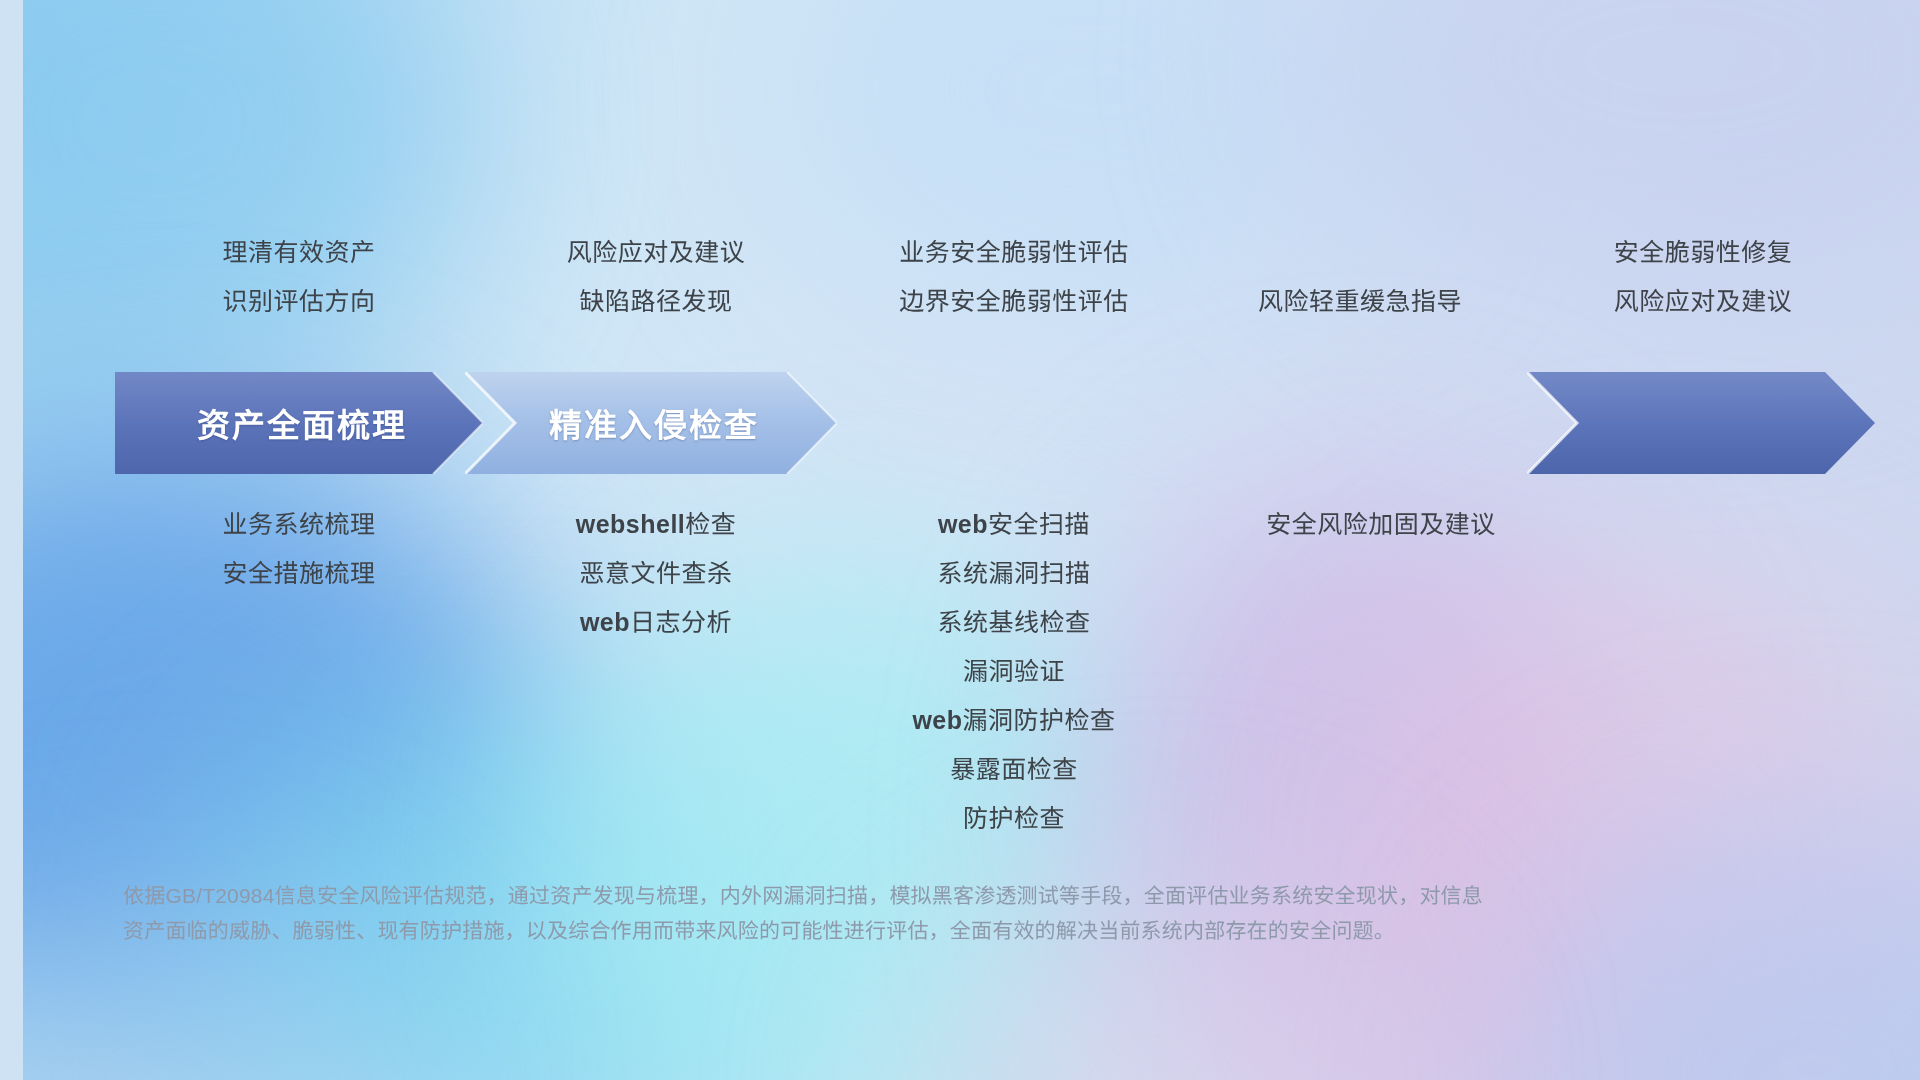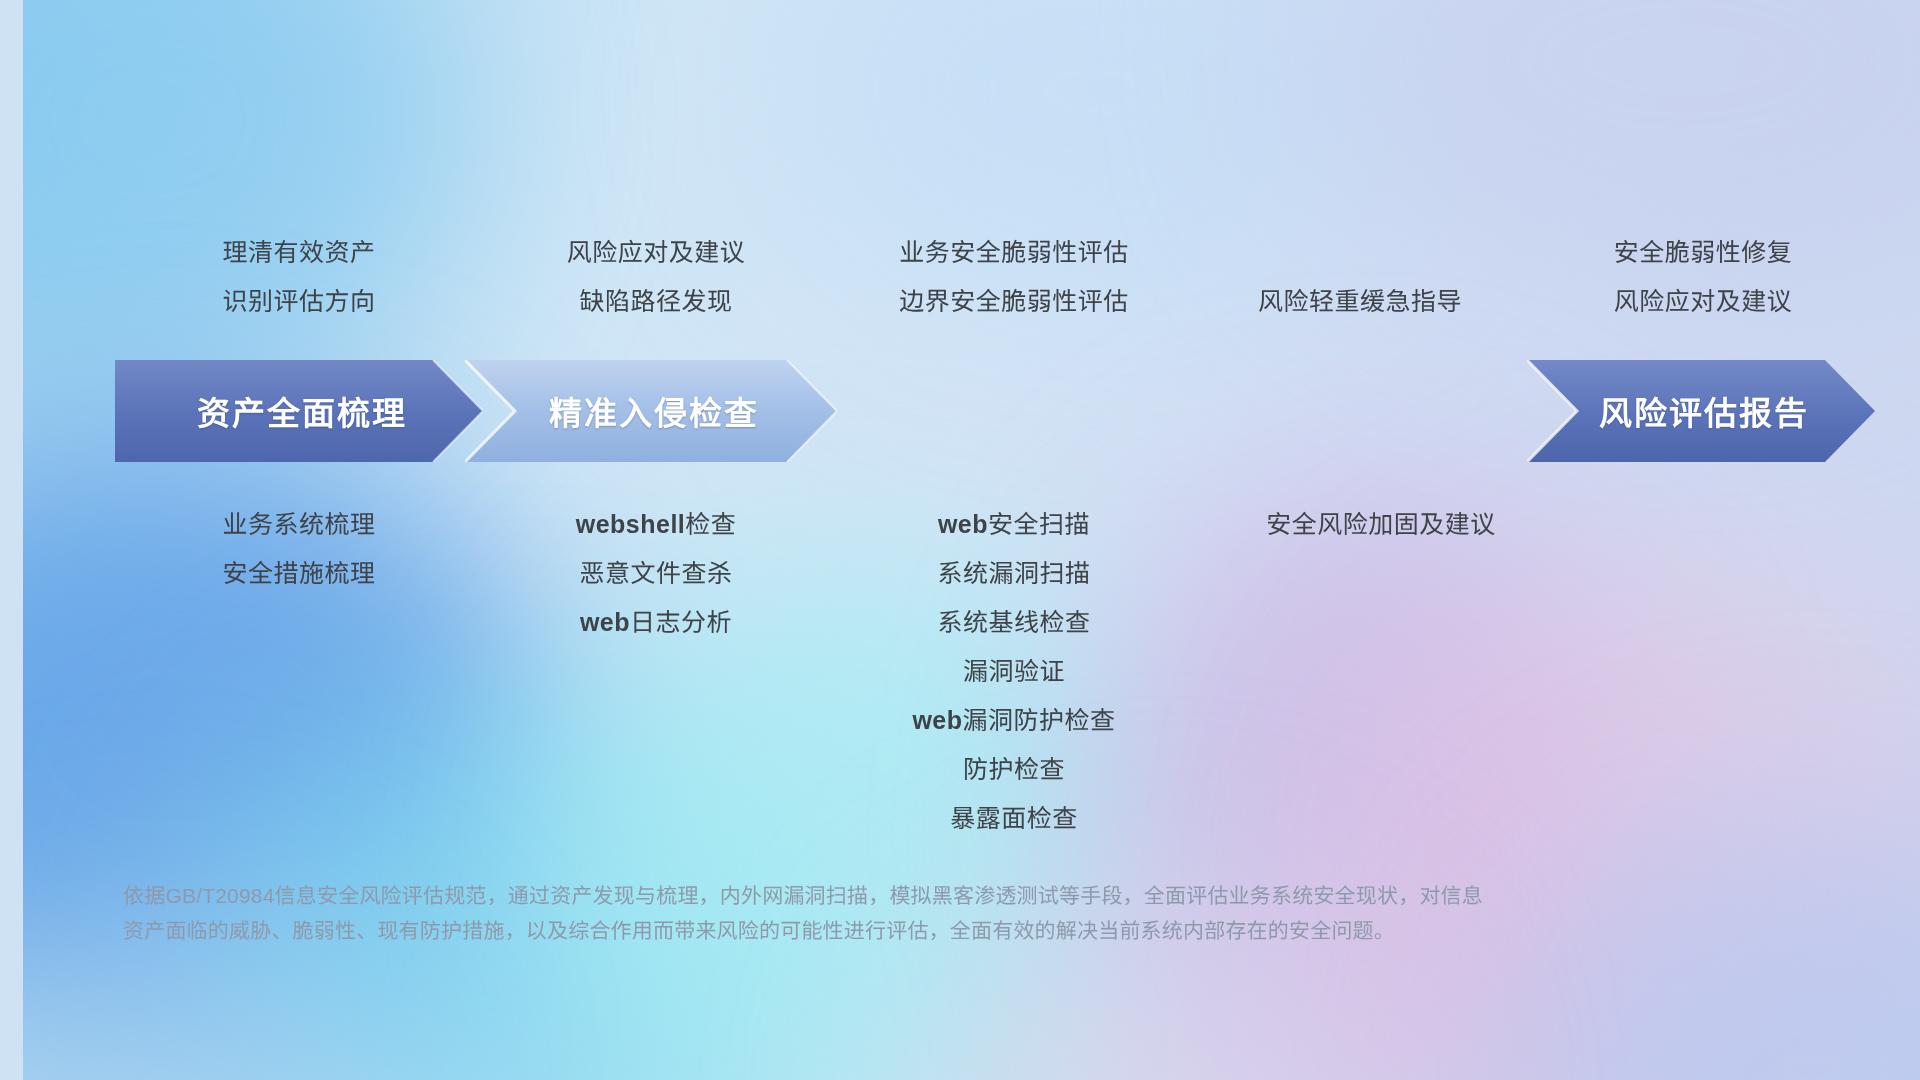--- a/index.html
+++ b/index.html
@@ -78,21 +78,21 @@
   .c5 { width: 364px; }
 
   #top-labels { top: 228px; }
   #top-labels .col { min-height: 98px; }
   
   #top-labels .c4 { padding-top: 49px; }
 
   
   #chevron-band {
     position: absolute;
-    top: 360px;
+    top: 372px;
     left: 92px;
     width: 1760px;
     height: 102px;
   }
   .chev {
     position: absolute;
     top: 0;
     height: 102px;
     display: flex;
     align-items: center;
@@ -240,42 +240,41 @@
               <linearGradient id="g5" x1="0" y1="0" x2="0" y2="1">
                 <stop offset="0%" stop-color="#7389c7"></stop>
                 <stop offset="55%" stop-color="#5b73b9"></stop>
                 <stop offset="100%" stop-color="#4d66ab"></stop>
               </linearGradient>
             </defs>
             <path d="M0,0 L298,0 L348,51 L298,102 L0,102 L50,51 Z" fill="url(#g5)"></path>
             <path d="M0,0 L50,51 L0,102" fill="none" stroke="#ffffff" stroke-opacity=".75" stroke-width="3"></path>
           </svg>
         </div>
-        <span class="lbl lbl-white">风险评估报告</span>
       </div>
     </div>
 
     <div id="bottom-labels">
       <div class="col c1">
         <div class="item"><b></b><span>业务系统梳理</span></div>
         <div class="item"><b></b><span>安全措施梳理</span></div>
       </div>
       <div class="col c2">
         <div class="item"><b>webshell</b><span>检查</span></div>
         <div class="item"><b></b><span>恶意文件查杀</span></div>
         <div class="item"><b>web</b><span>日志分析</span></div>
       </div>
       <div class="col c3">
         <div class="item"><b>web</b><span>安全扫描</span></div>
         <div class="item"><b></b><span>系统漏洞扫描</span></div>
         <div class="item"><b></b><span>系统基线检查</span></div>
         <div class="item"><b></b><span>漏洞验证</span></div>
         <div class="item"><b>web</b><span>漏洞防护检查</span></div>
+        <div class="item"><b></b><span>暴露面检查</span></div>
         <div class="item"><b></b><span>防护检查</span></div>
-        <div class="item"><b></b><span>暴露面检查</span></div>
       </div>
       <div class="col c5">
         <div class="item"><b></b><span>安全风险加固及建议</span></div>
       </div>
     </div>
 
     <div id="footer">
       <p>依据GB/T20984信息安全风险评估规范，通过资产发现与梳理，内外网漏洞扫描，模拟黑客渗透测试等手段，全面评估业务系统安全现状，对信息</p>
       <p>资产面临的威胁、脆弱性、现有防护措施，以及综合作用而带来风险的可能性进行评估，全面有效的解决当前系统内部存在的安全问题。</p>
     </div>

